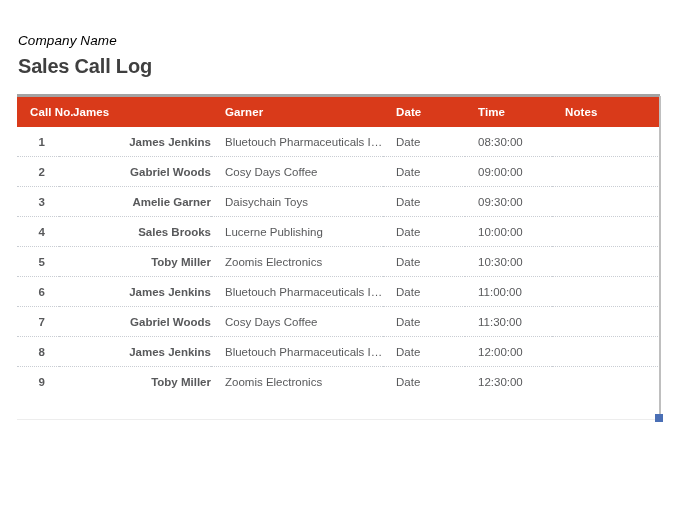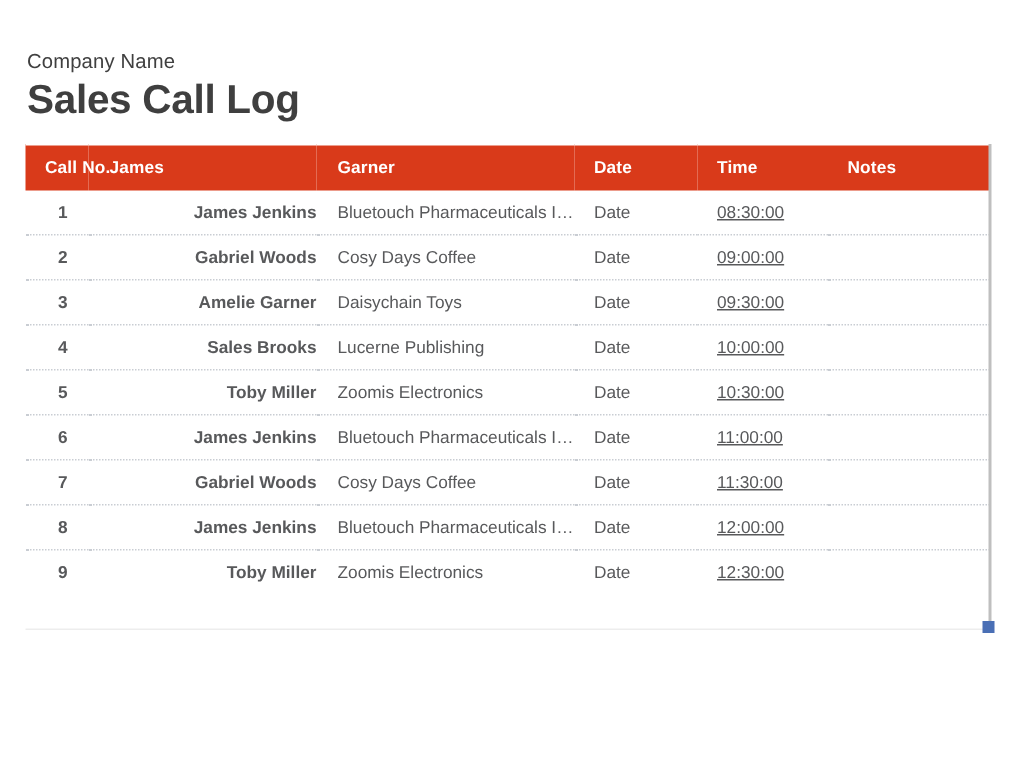--- a/index.html
+++ b/index.html
@@ -29,28 +29,29 @@
   .heading-block {
     position: absolute;
     left: 18px;
     top: 32px;
     width: 600px;
   }
 
   .company-name {
     font-size: 13.5px;
     line-height: 17px;
-    color: #404040;
+    color: #000000;
     font-weight: 400;
     letter-spacing: 0.1px;
     white-space: nowrap;
+    font-style: italic;
   }
 
   .doc-title {
-    font-size: 27px;
+    font-size: 20px;
     line-height: 33px;
     color: #3F3F3F;
     font-weight: bold;
     letter-spacing: -0.2px;
     margin-top: 1px;
     white-space: nowrap;
   }
 
   
   .table-wrap {
@@ -71,21 +72,21 @@
   }
 
   .tbl thead th {
     color: #ffffff;
     font-size: 11.5px;
     font-weight: bold;
     text-align: left;
     padding: 0;
     height: 30px;
     vertical-align: middle;
-    border-top: 3px solid #ffffff;
+    border-top: 3px solid #a3a3a3;
     letter-spacing: 0.1px;
     white-space: nowrap;
   }
 
   .tbl tbody td {
     height: 29px;
     padding: 0;
     vertical-align: middle;
     font-size: 11.5px;
     color: #58595B;
@@ -116,21 +117,21 @@
     font-size: 11px;
   }
   .c-client {
     padding-left: 14px !important;
     font-weight: bold;
     color: #4B4C4E;
     text-align: right;
   }
   .c-comp  { padding-left: 14px !important; color: #6D6E71; }
   .c-date  { padding-left: 13px !important; color: #6D6E71; }
-  .c-time  { padding-left: 13px !important; color: #6D6E71; text-decoration: underline; }
+  .c-time  { padding-left: 13px !important; color: #6D6E71; }
   .c-notes { padding-left: 13px !important; color: #6D6E71; }
 
   .th-num    { padding-left: 13px !important; }
   .th-client { padding-left: 14px !important; }
   .th-comp   { padding-left: 14px !important; }
   .th-date   { padding-left: 13px !important; }
   .th-time   { padding-left: 13px !important; }
   .th-notes  { padding-left: 13px !important; }
 
   

